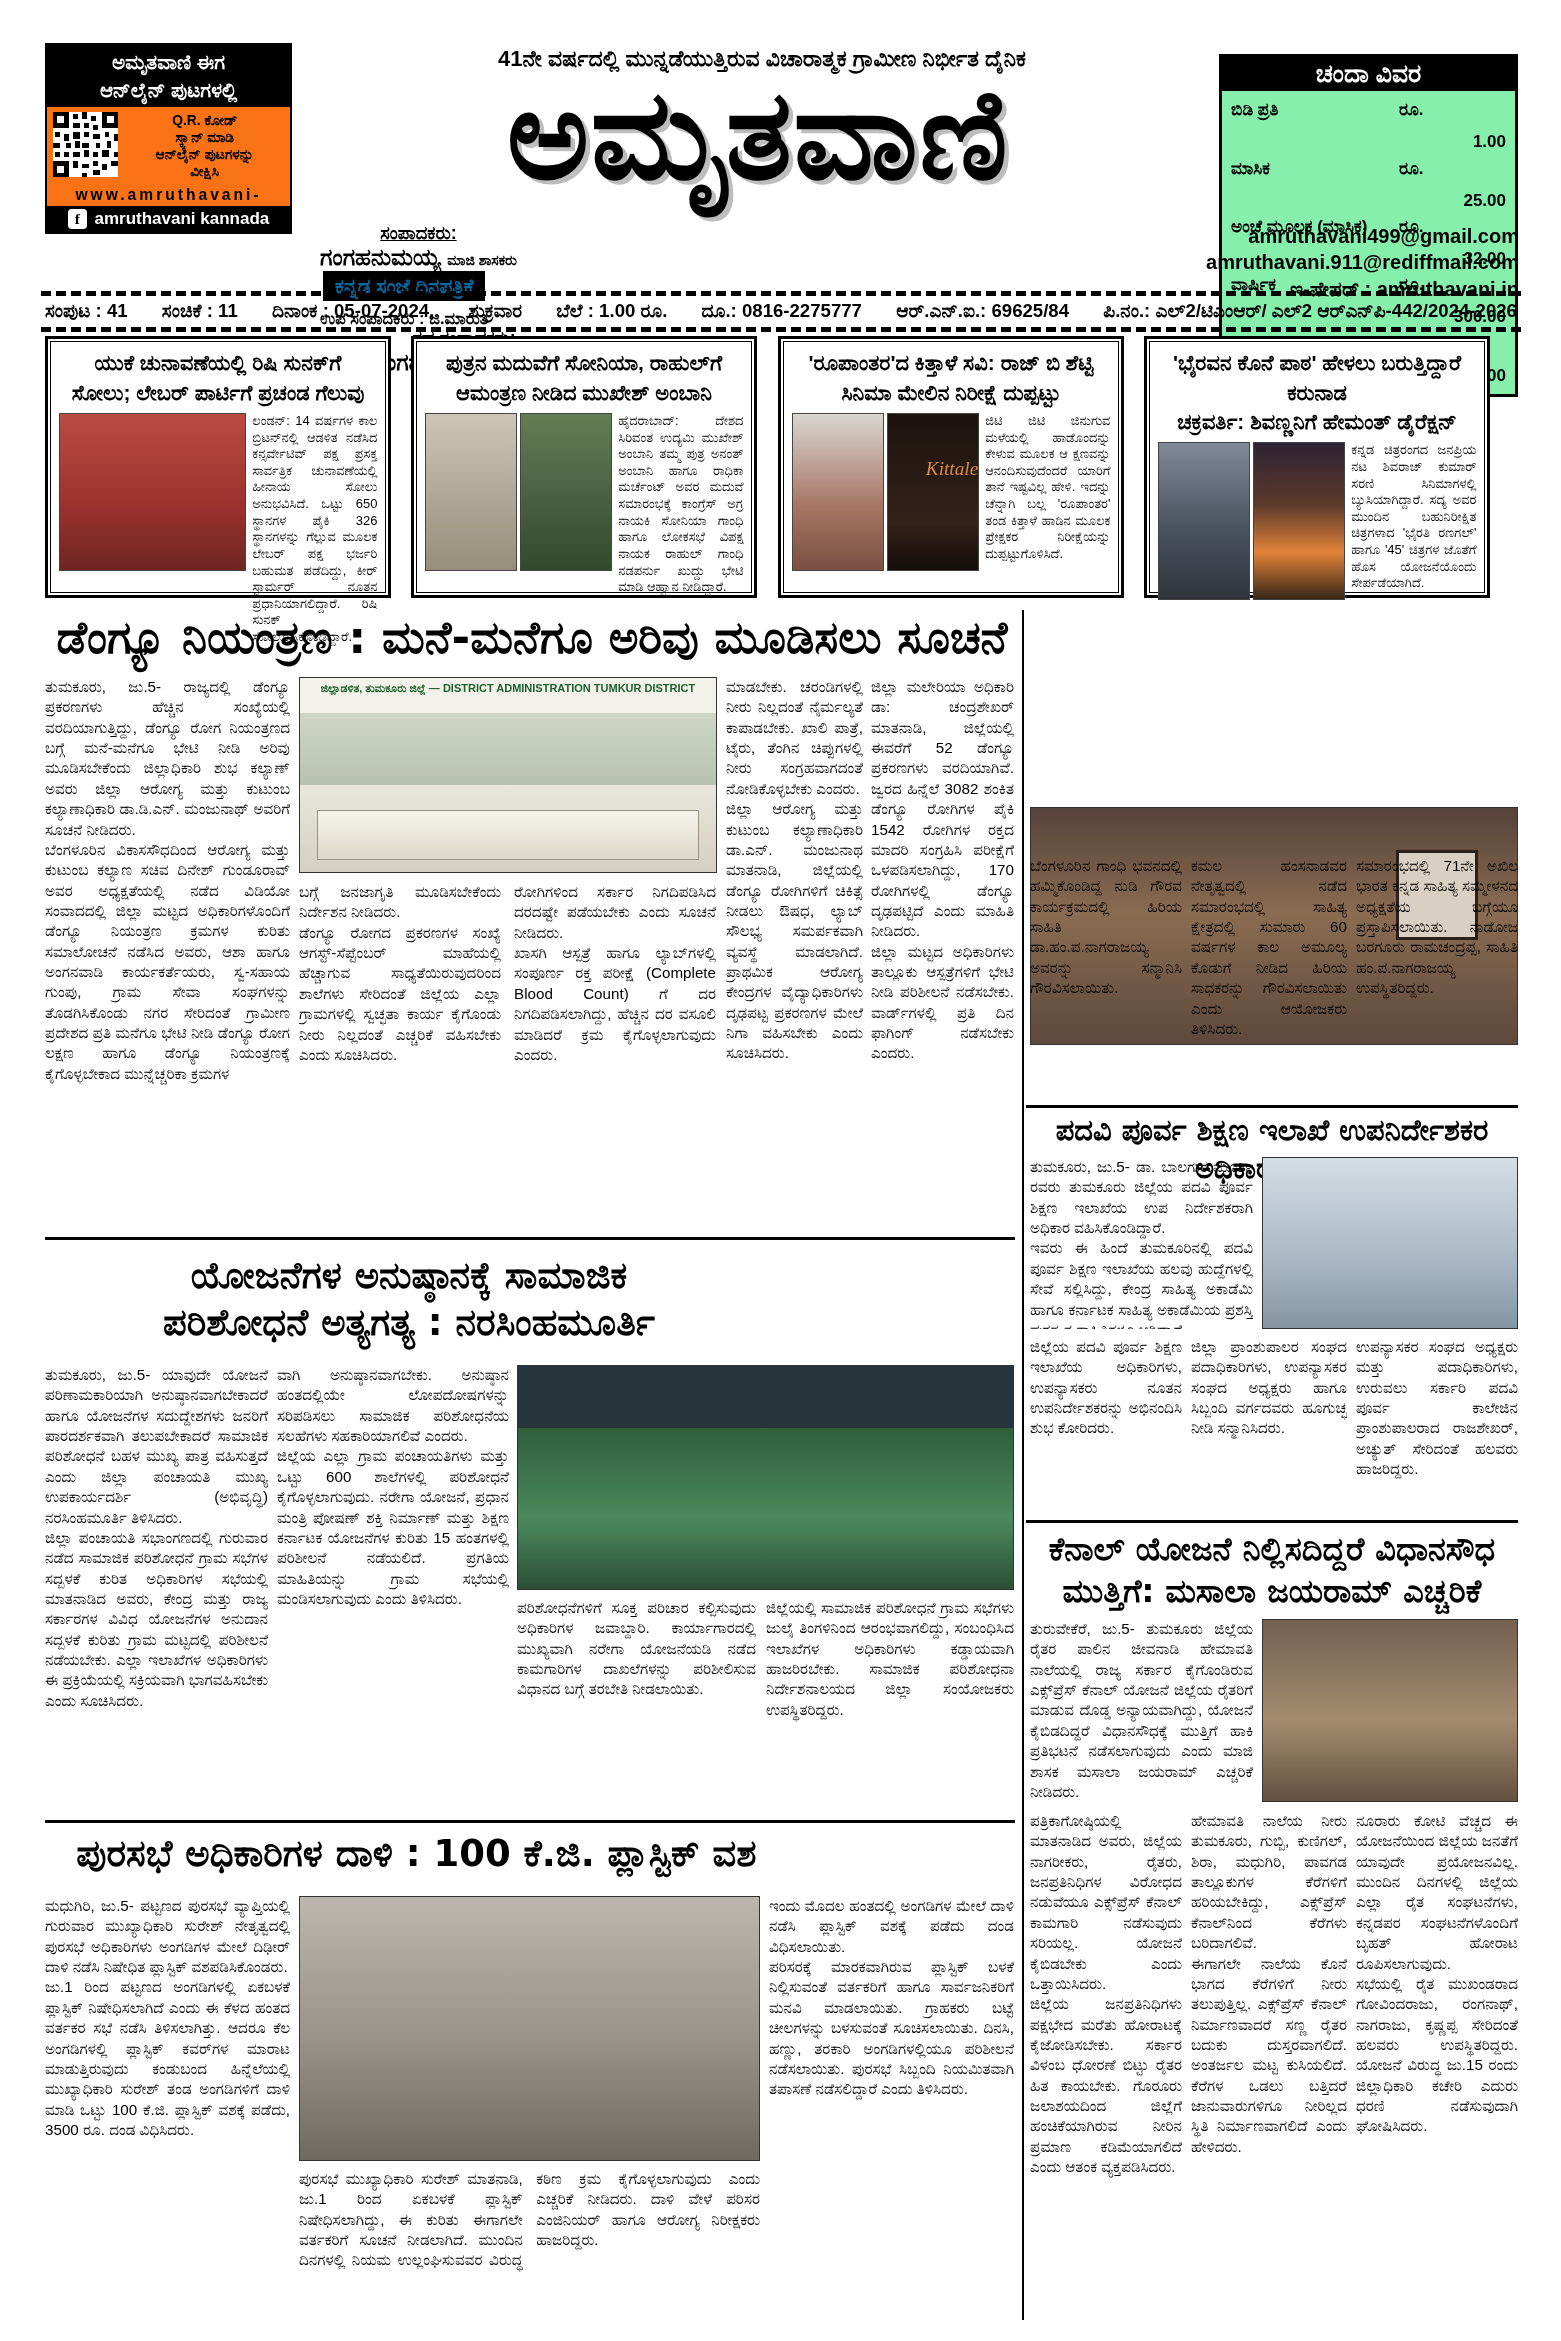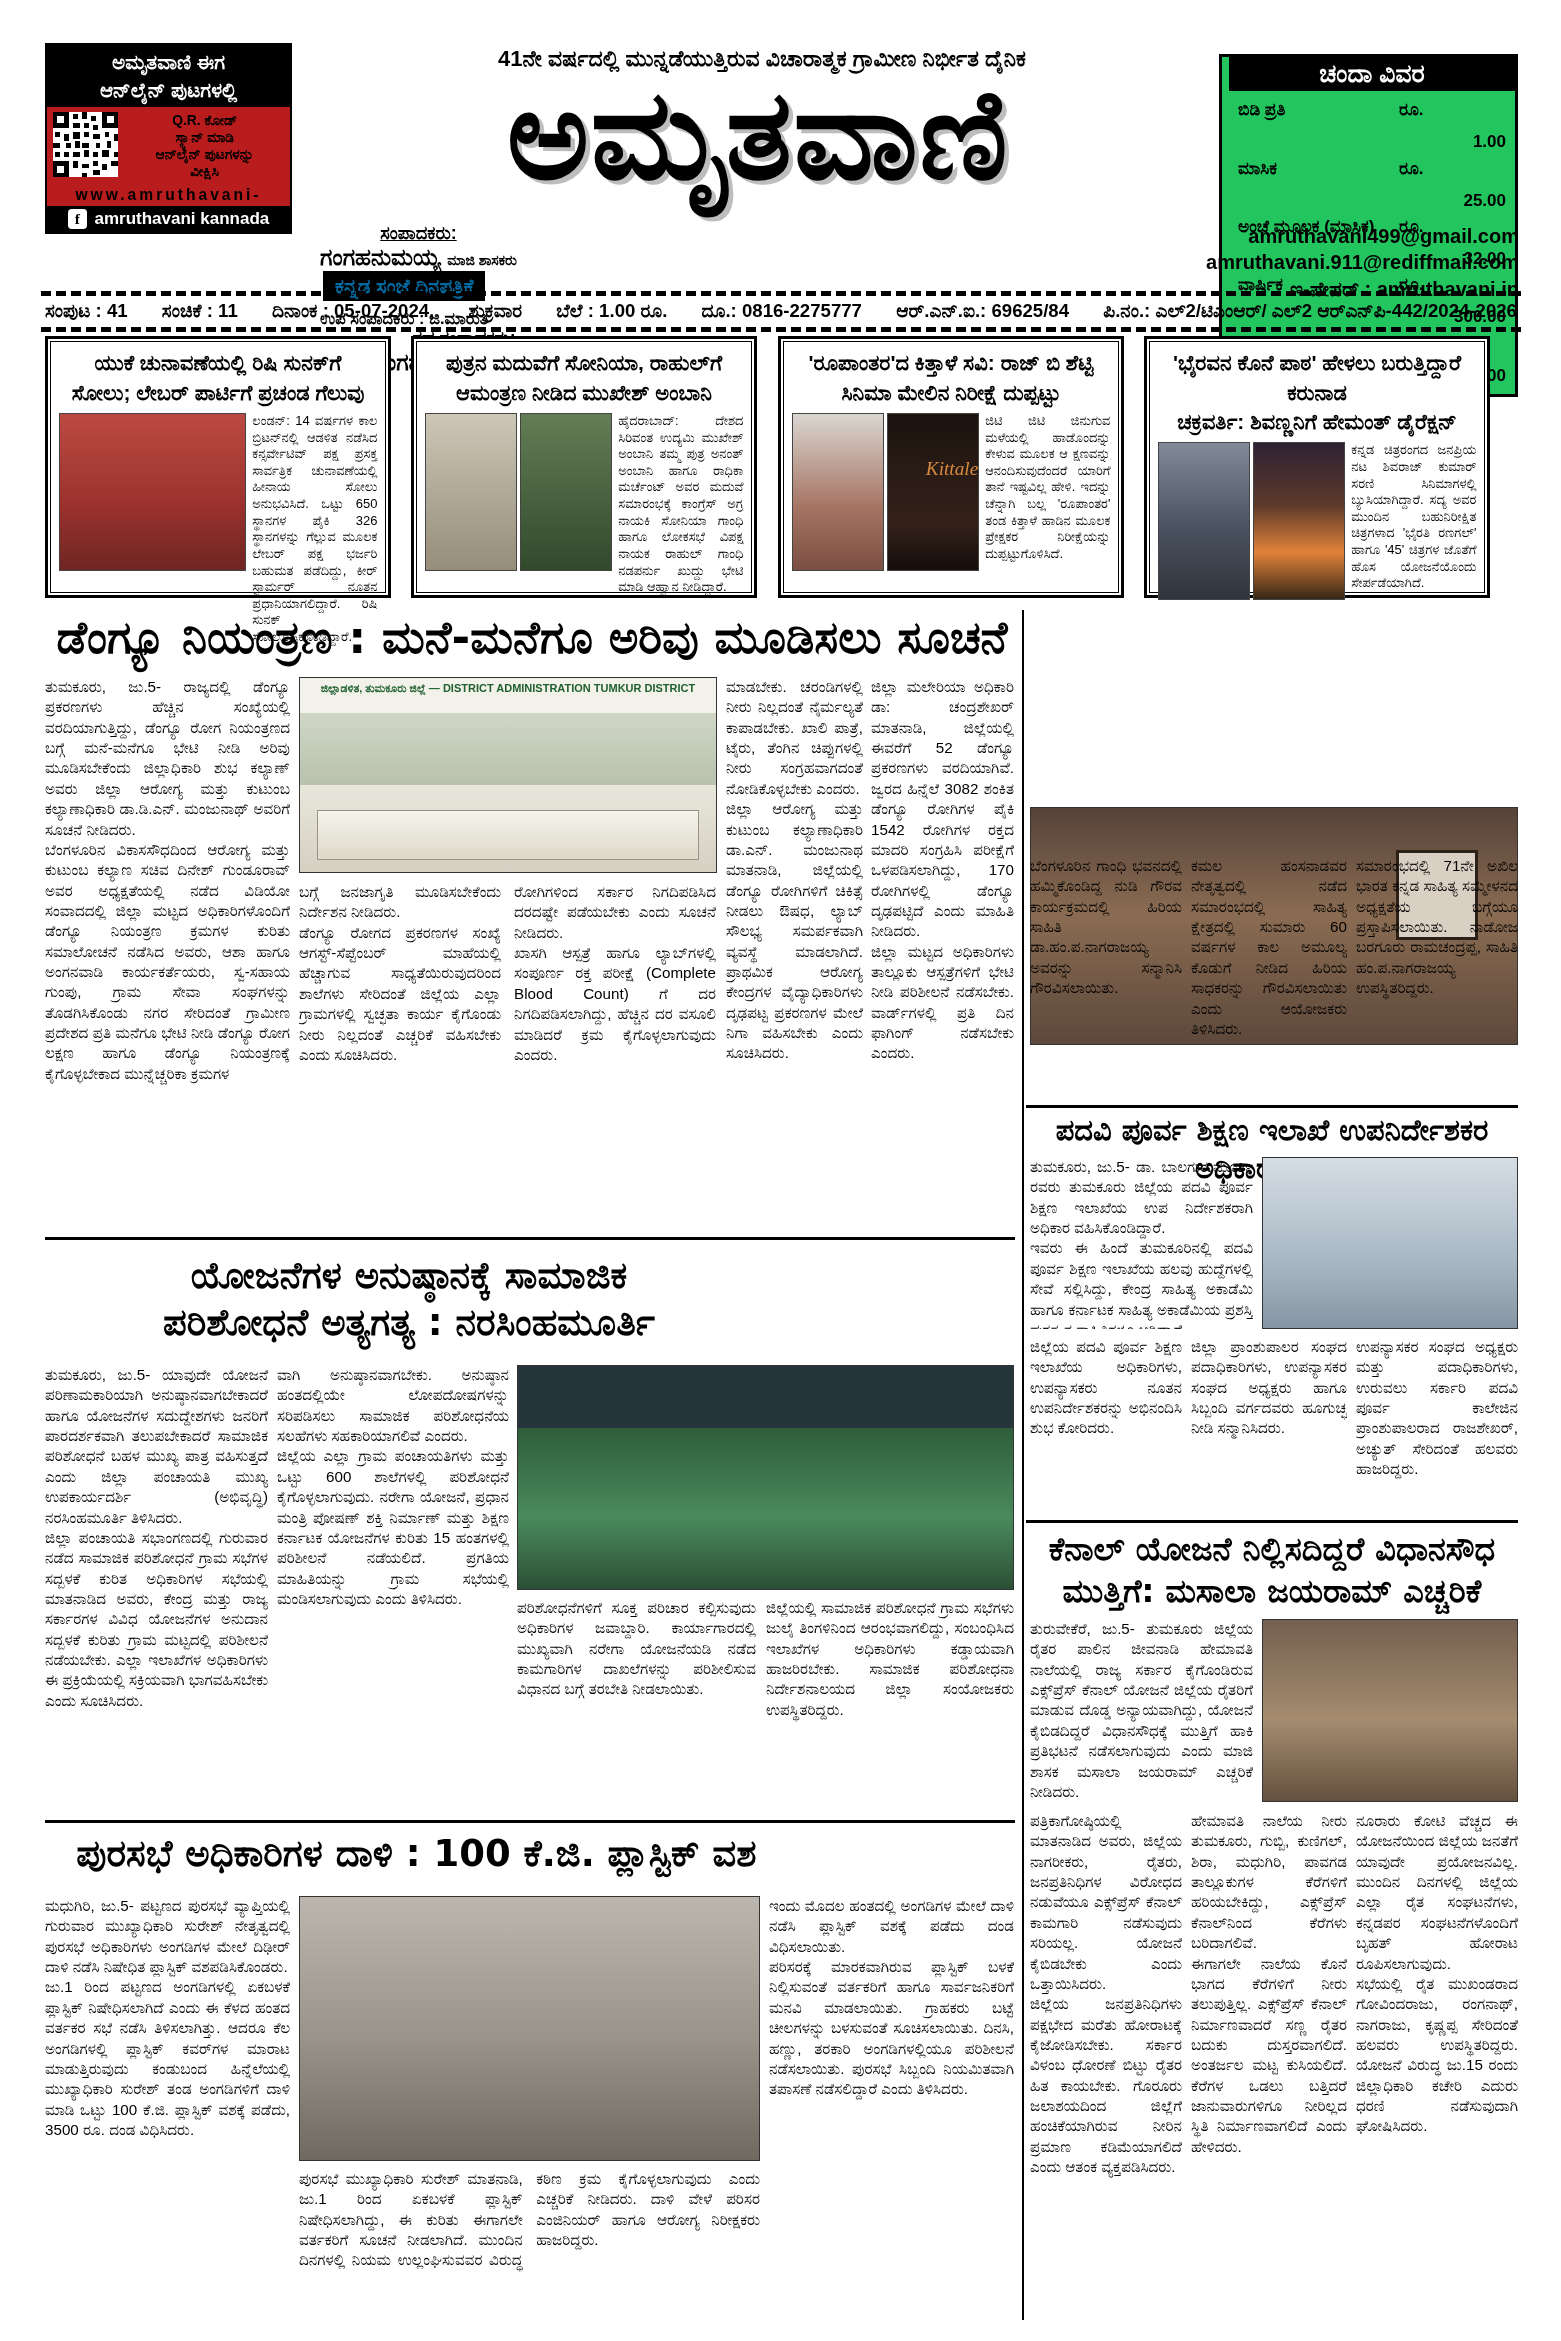--- a/index.html
+++ b/index.html
@@ -6,38 +6,38 @@
   html,body { background:#e8e8e8; }
   body { font-family:"Liberation Sans", sans-serif; color:#000; }
   .page { position:relative; width:1561px; height:2342px; background:#fff; margin:0 auto; overflow:hidden; }
   .abs { position:absolute; }
   .ktext { text-align:justify; font-size:15.2px; line-height:1.34; white-space:pre-line; }
   .rule-d { border-top:5.2px dashed #000; }
   .rule-s { border-top:3px solid #000; }
   .vrule { border-left:2.2px solid #000; }
 
   
-  .ob { border:2.2px solid #000; background:#b91c1c; }
+  .ob { border:2.2px solid #000; background:#f97316; }
   .ob-black { background:#000; color:#fff; text-align:center; font-weight:bold; font-size:20px; line-height:1.4; padding:3px 1.5px; }
   .ob-body { display:flex; align-items:center; gap:7.4px; padding:4.5px 6px; }
   .ob-labels { font-weight:bold; font-size:13.8px; line-height:1.25; text-align:center; flex:1; }
   .ob-web { text-align:center; font-weight:bold; font-size:15.6px; letter-spacing:3px; padding:1.5px 0; }
   .ob-fb { background:#000; color:#fff; display:flex; align-items:center; justify-content:center; gap:7.4px; font-weight:bold; font-size:17px; padding:3px 0; }
   .fb-ico { display:inline-flex; width:19.3px; height:19.3px; background:#fff; color:#000; border-radius:3.7px; align-items:center; justify-content:center; font-weight:bold; font-size:15.6px; font-family:"Liberation Serif", serif; }
 
   .tagline { text-align:center; font-weight:bold; font-size:22px; }
   .masthead { text-align:center; font-weight:700; font-size:125px; line-height:1.02; letter-spacing:1.5px; text-shadow:4.5px 3.7px 0 #bdbdbd; font-family:"DejaVu Sans", sans-serif; }
   .editors { display:flex; justify-content:flex-end; align-items:flex-start;flex-direction:column; }
   .ed-label { font-weight:bold; font-size:18px; text-decoration:underline; text-align:center; }
   .ed-name { font-weight:bold; font-size:23px; text-align:center; }
   .ed-suffix { font-size:14px; font-weight:bold; }
   .paper-badge { background:#000; color:#0369a1; font-weight:bold; font-size:20px; padding:3.7px 12px; display:inline-block; }
   .sub-ed { font-size:16.4px; text-align:center; margin-top:7.4px; font-weight:bold; }
 
-  .subs { border:3.7px solid #000; background:#22c55e;padding-left:7px; }
+  .subs { border:3.7px solid #000; background:#86efac; }
   .subs-title { background:#000; color:#fff; font-weight:bold; font-size:25px; text-align:center; padding:2.2px 0; }
   .subs-rows { padding:6px 9px 4.5px 9px; }
   .subs-row { display:flex; font-weight:bold; font-size:17px; line-height:1.55; }
   .subs-row .lab { flex:1; }
   .subs-row .cur { width:43px; }
   .subs-row .amt { width:64px; text-align:right;margin-top:32px; }
   .emails { text-align:right; font-weight:bold; font-size:20px; line-height:1.32; }
 
   .issue { display:flex; justify-content:space-between; font-weight:bold; font-size:18.6px; }
 

